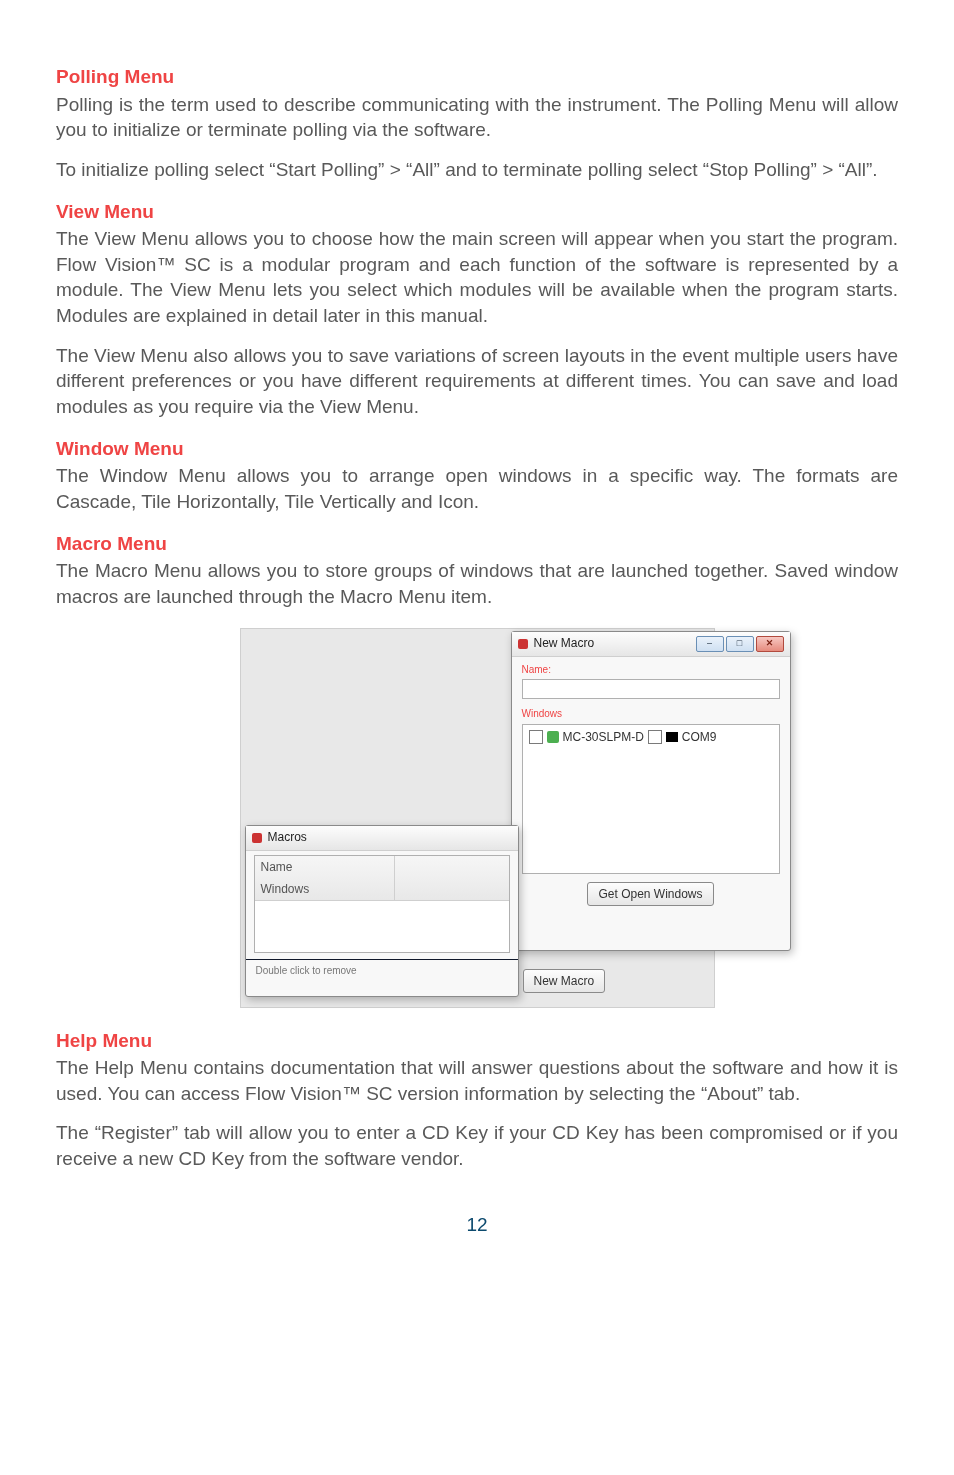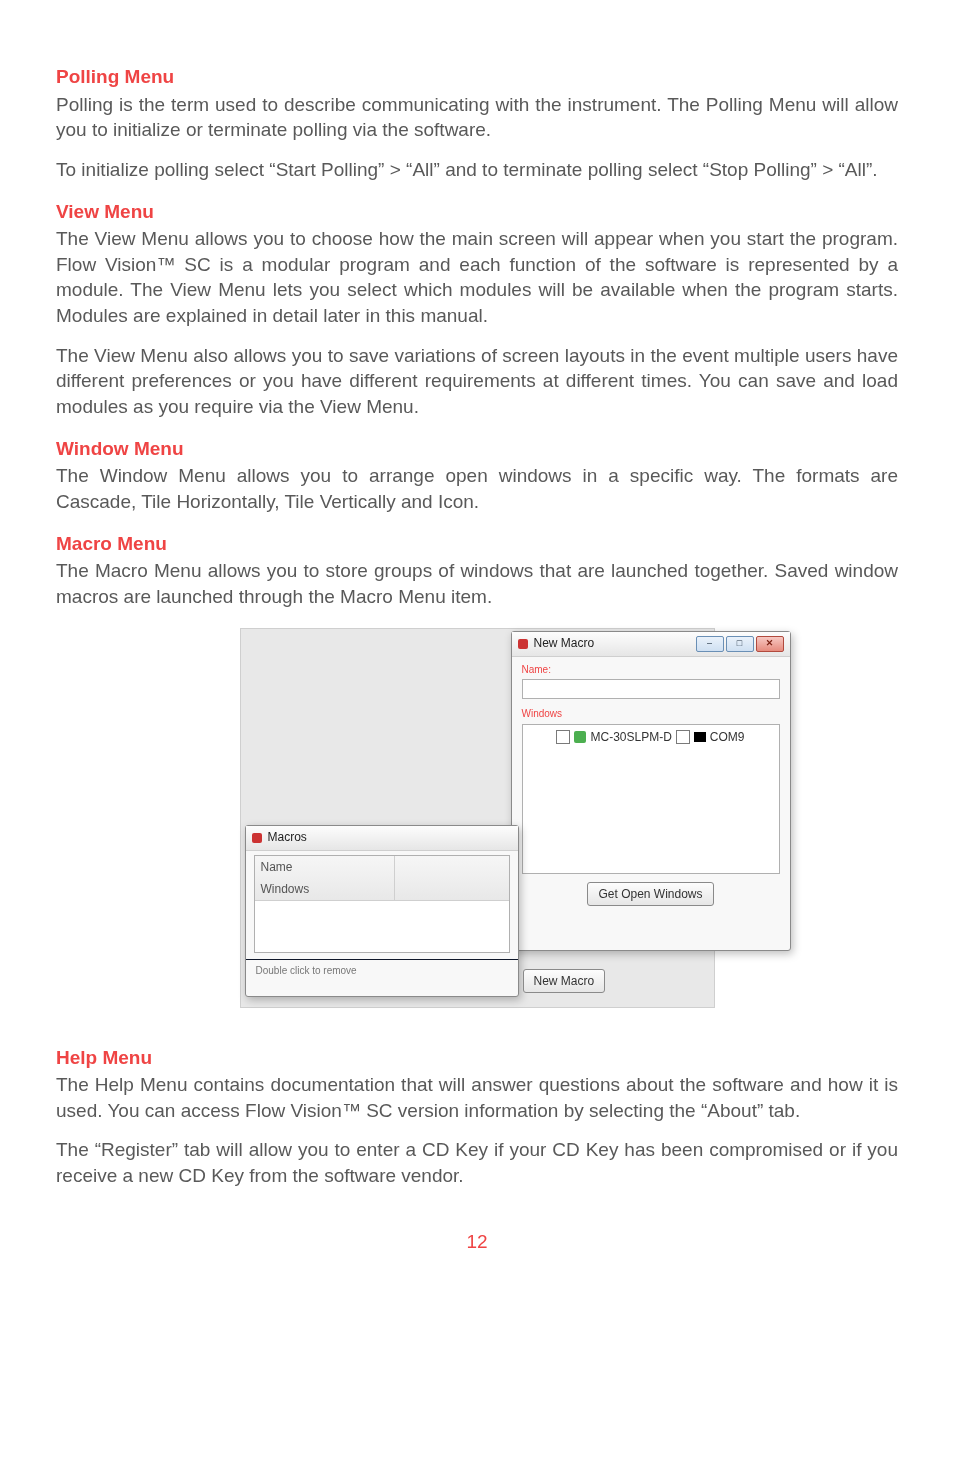--- a/index.html
+++ b/index.html
@@ -19,27 +19,27 @@
     margin: 16px 0 2px 0;
     font-size: 19px;
   }
   p {
     margin: 0 0 14px 0;
     text-align: justify;
   }
   .page-num {
     text-align: center;
     margin-top: 40px;
-    color: #ef4444;
+    color: #0c4a6e;
   }
 
   
   .shot-wrap {
     width: 475px;
-    margin: 18px auto 37px auto;
+    margin: 18px auto 20px auto;
     background: #e8e8e8;
     border: 1px solid #cfcfcf;
     padding: 8px 8px 14px 8px;
     position: relative;
     font-size: 12px;
     color: #555;
     height: 380px;
     box-sizing: border-box;
   }
   .shot-wrap * { font-family: Tahoma, Arial, sans-serif; }
@@ -93,21 +93,20 @@
     border: 1px solid #b0b0b0;
     background: #fff;
     box-sizing: border-box;
     padding: 4px 6px;
     font-size: 12px;
     color: #333;
   }
   .row {
     display: flex; align-items: center; gap: 4px;
     line-height: 16px;
-    justify-content: center;
   }
   .check {
     width: 12px; height: 12px;
     border: 1px solid #7a7a7a;
     background: #fff;
     display: inline-block;
   }
   .gicon {
     width: 12px; height: 12px;
     border-radius: 2px; background: #4caf50;

